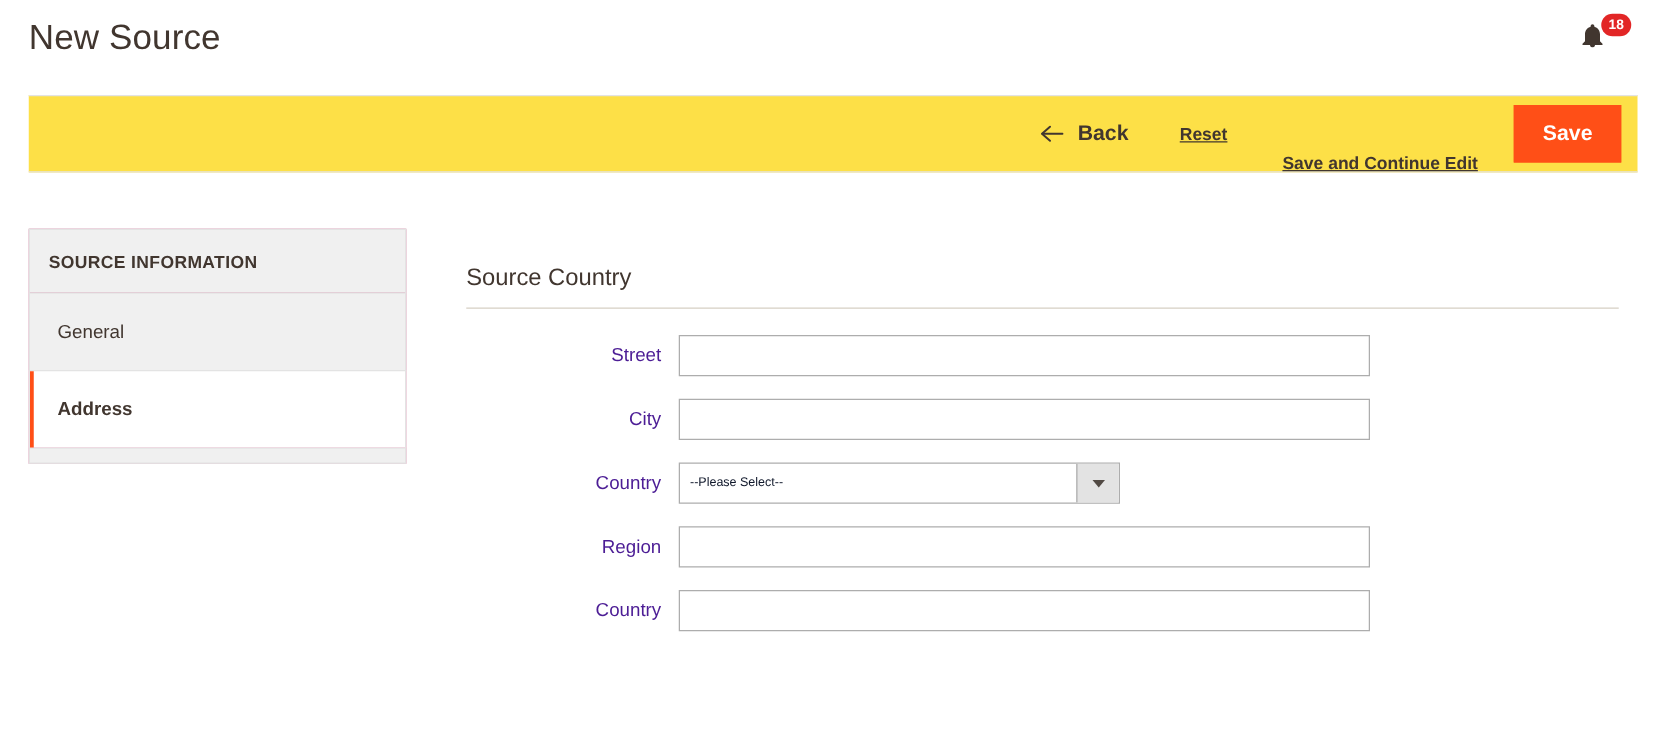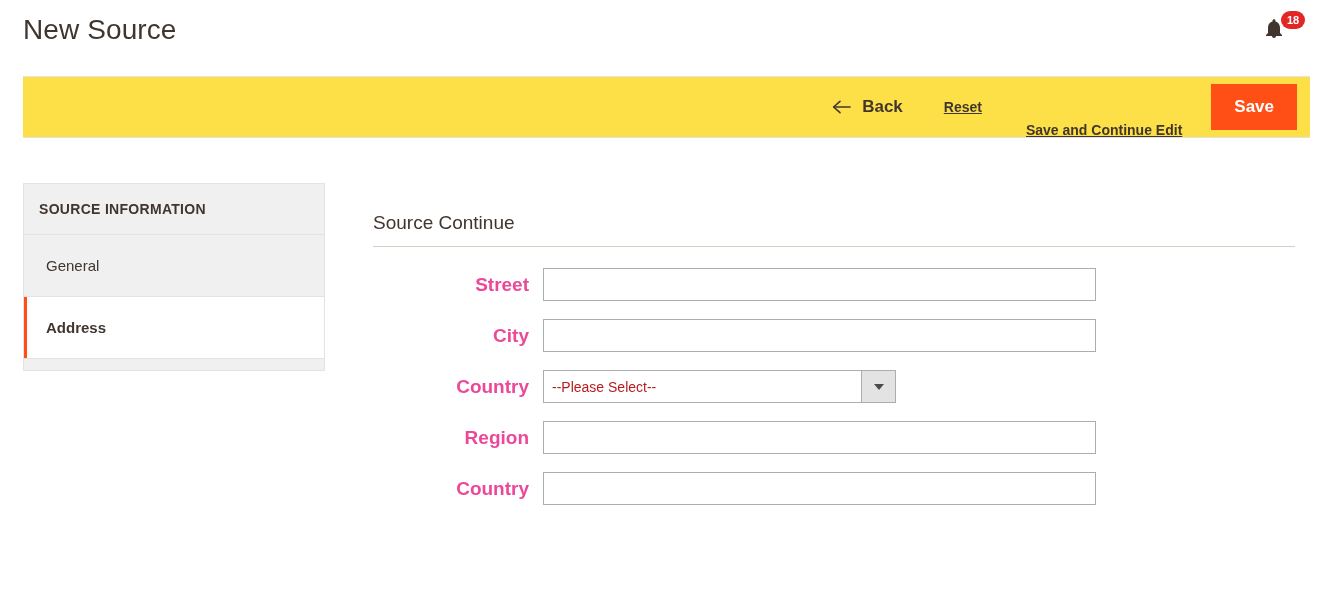--- a/index.html
+++ b/index.html
@@ -237,23 +237,23 @@
   }
   .field-row {
     display: flex;
     align-items: center;
     margin-bottom: 18px;
   }
   .field-label {
     width: 170px;
     text-align: right;
     padding-right: 14px;
-    font-size: 19px;
-    font-weight: 700;
-    color: #ec4899;
+    font-size: 15px;
+    font-weight: 400;
+    color: #4c1d95;
     box-sizing: border-box;
   }
   .field-control { flex: none; }
   .text-input {
     width: 553px;
     height: 33px;
     box-sizing: border-box;
     border: 1px solid #adadad;
     background: #ffffff;
     font-family: inherit;
@@ -268,22 +268,22 @@
     width: 353px;
     height: 33px;
     border: 1px solid #adadad;
     box-sizing: border-box;
     background: #ffffff;
     display: flex;
     align-items: center;
     cursor: pointer;
   }
   .select-value {
-    font-size: 14px;
-    color: #b91c1c;
+    font-size: 10px;
+    color: #0f172a;
     padding-left: 8px;
     white-space: nowrap;
   }
   .select-button {
     position: absolute;
     right: 0;
     top: 0;
     bottom: 0;
     width: 33px;
     background: #e3e3e3;
@@ -348,21 +348,21 @@
 
     <div class="sidebar-item active">
       <span>Address</span>
     </div>
 
     <div class="sidebar-stub"></div>
   </div>
 
   <div class="content">
 
-    <div class="fieldset-title">Source Continue</div>
+    <div class="fieldset-title">Source Country</div>
 
     <div class="field-row">
       <div class="field-label">Street</div>
       <div class="field-control">
         <input class="text-input" type="text" value="" style="">
       </div>
     </div>
 
     <div class="field-row">
       <div class="field-label">City</div>

